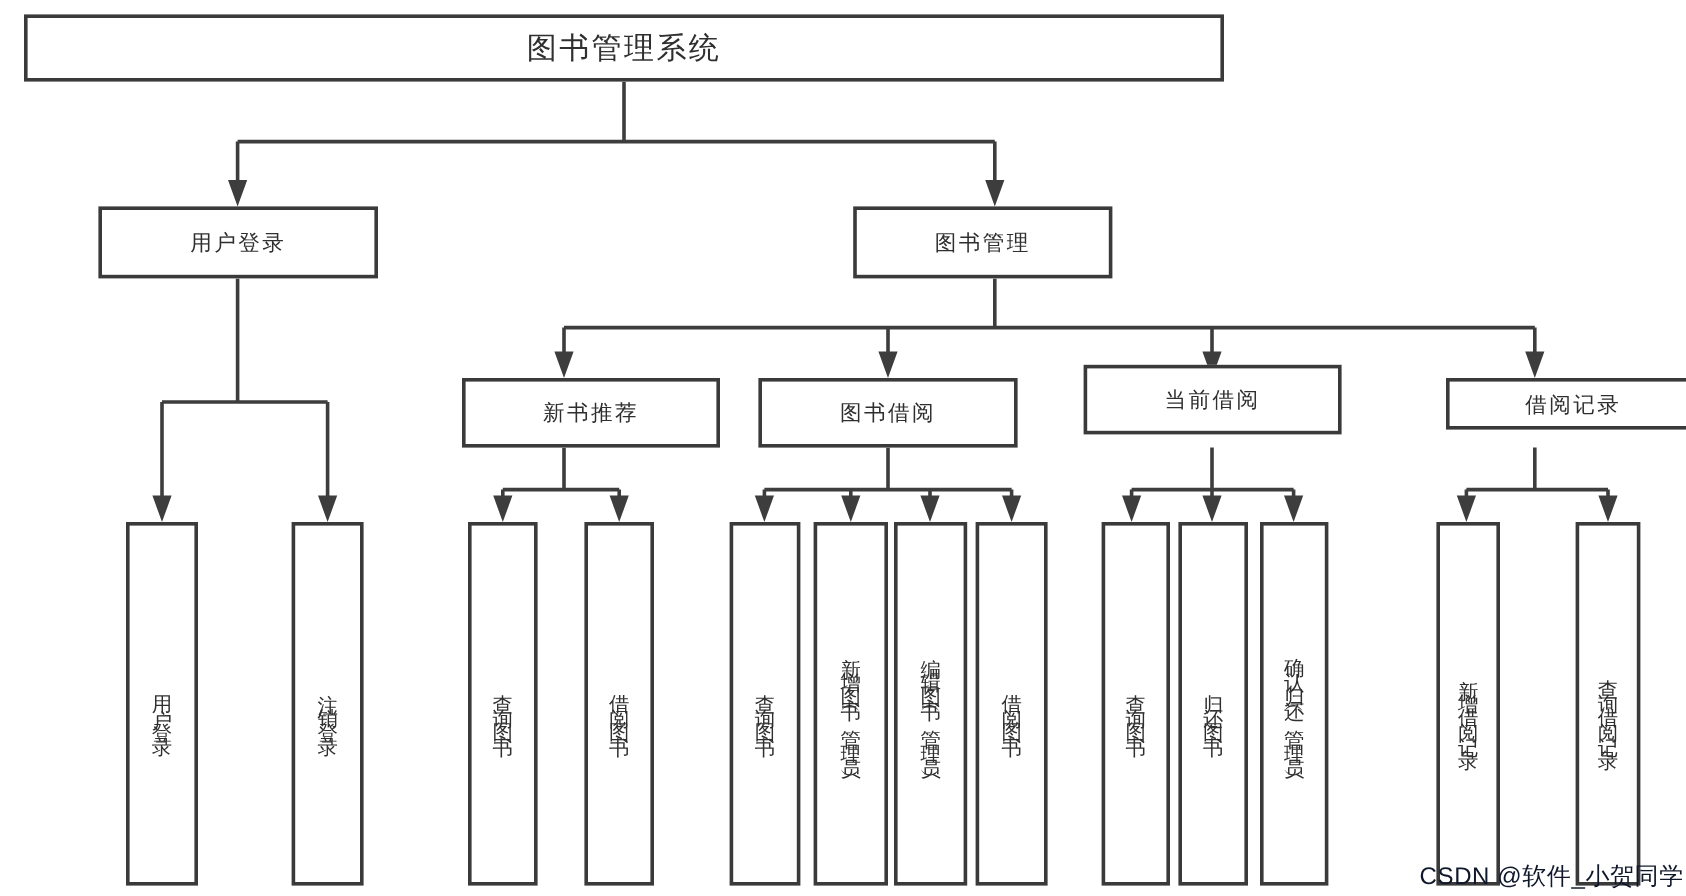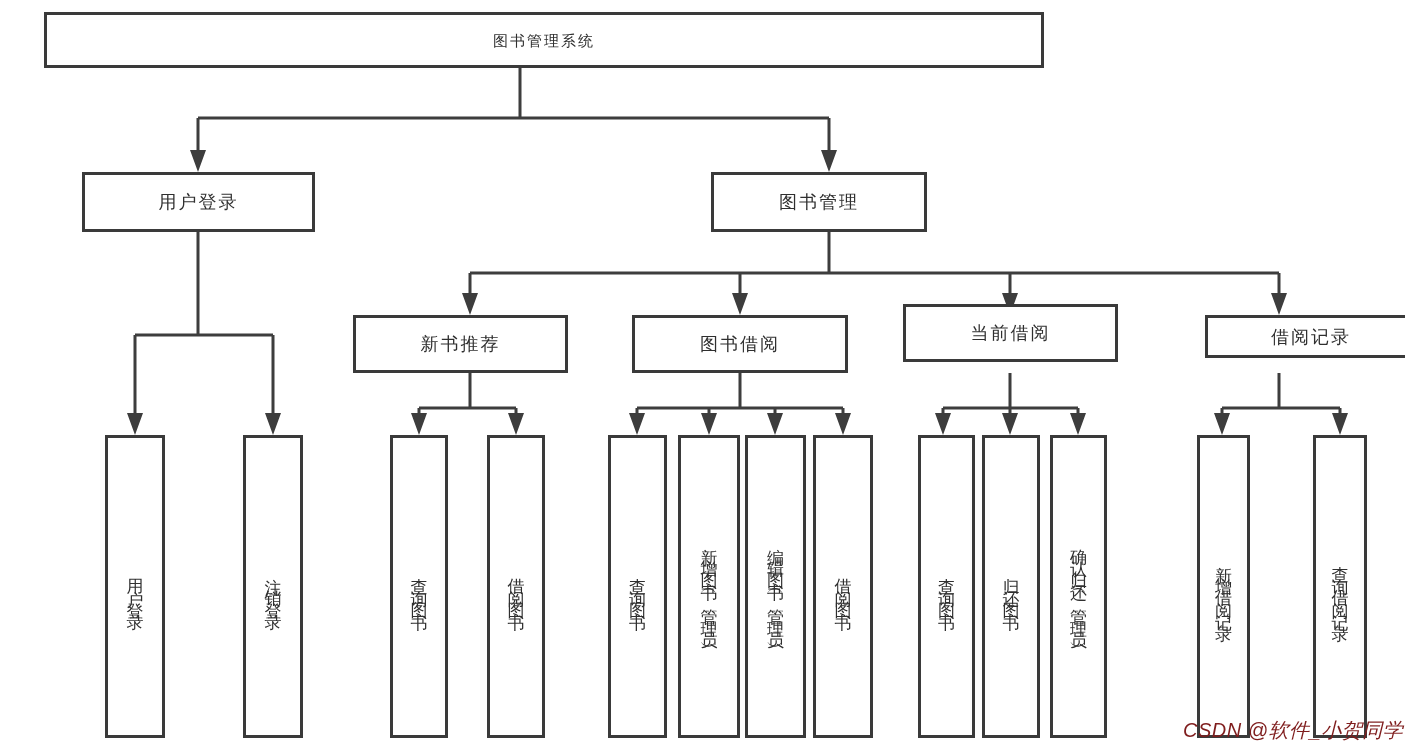--- a/index.html
+++ b/index.html
@@ -32,36 +32,36 @@
     justify-content: center;
     text-align: center;
   }
 
   .h-node {
     font-size: 18px;
     letter-spacing: 2px;
     line-height: 1;
   }
 
-  .root-node { font-size: 15px; margin-left: 24px; }
+  .root-node { font-size: 25px; }
 
   .v-node {
     writing-mode: vertical-rl;
     text-orientation: mixed;
     font-size: 17px;
     letter-spacing: 12px;
     line-height: 1;
     padding-top: 4px;
   }
 
   
   #node-root        { left:   20px; top:  12px; width: 1000px; height: 56px; }
   #node-l2-0        { left:   82px; top: 172px; width: 233px; height: 60px; }
   #node-l2-1        { left:  711px; top: 172px; width: 216px; height: 60px; }
-  #node-l3-0        { left:  353px; top: 315px; width: 215px; height: 58px; }
+  #node-l3-0        { left:  385px; top: 315px; width: 215px; height: 58px; }
   #node-l3-1        { left:  632px; top: 315px; width: 216px; height: 58px; }
   #node-l3-2        { left:  903px; top: 304px; width: 215px; height: 58px; }
   #node-l3-3        { left: 1205px; top: 315px; width: 212px; height: 43px; }
 
   .leaf { top: 435px; height: 303px; }
   #leaf-0  { left:  105px; width: 60px; }
   #leaf-1  { left:  243px; width: 60px; }
   #leaf-2  { left:  390px; width: 58px; }
   #leaf-3  { left:  487px; width: 58px; }
   #leaf-4  { left:  608px; width: 59px; }
@@ -126,15 +126,15 @@
   <div class="node v-node leaf" id="leaf-4">查询图书</div>
   <div class="node v-node leaf" id="leaf-5">新增图书（管理员）</div>
   <div class="node v-node leaf" id="leaf-6">编辑图书（管理员）</div>
   <div class="node v-node leaf" id="leaf-7">借阅图书</div>
   <div class="node v-node leaf" id="leaf-8">查询图书</div>
   <div class="node v-node leaf" id="leaf-9">归还图书</div>
   <div class="node v-node leaf" id="leaf-10">确认归还（管理员）</div>
   <div class="node v-node leaf" id="leaf-11">新增借阅记录</div>
   <div class="node v-node leaf" id="leaf-12">查询借阅记录</div>
 
-  <div class="watermark" style="color: #7f1d1d; font-style: italic;">CSDN @软件_小贺同学</div>
+  <div class="watermark" style="color: #0f172a;">CSDN @软件_小贺同学</div>
 
 </div>
 
 </body></html>

